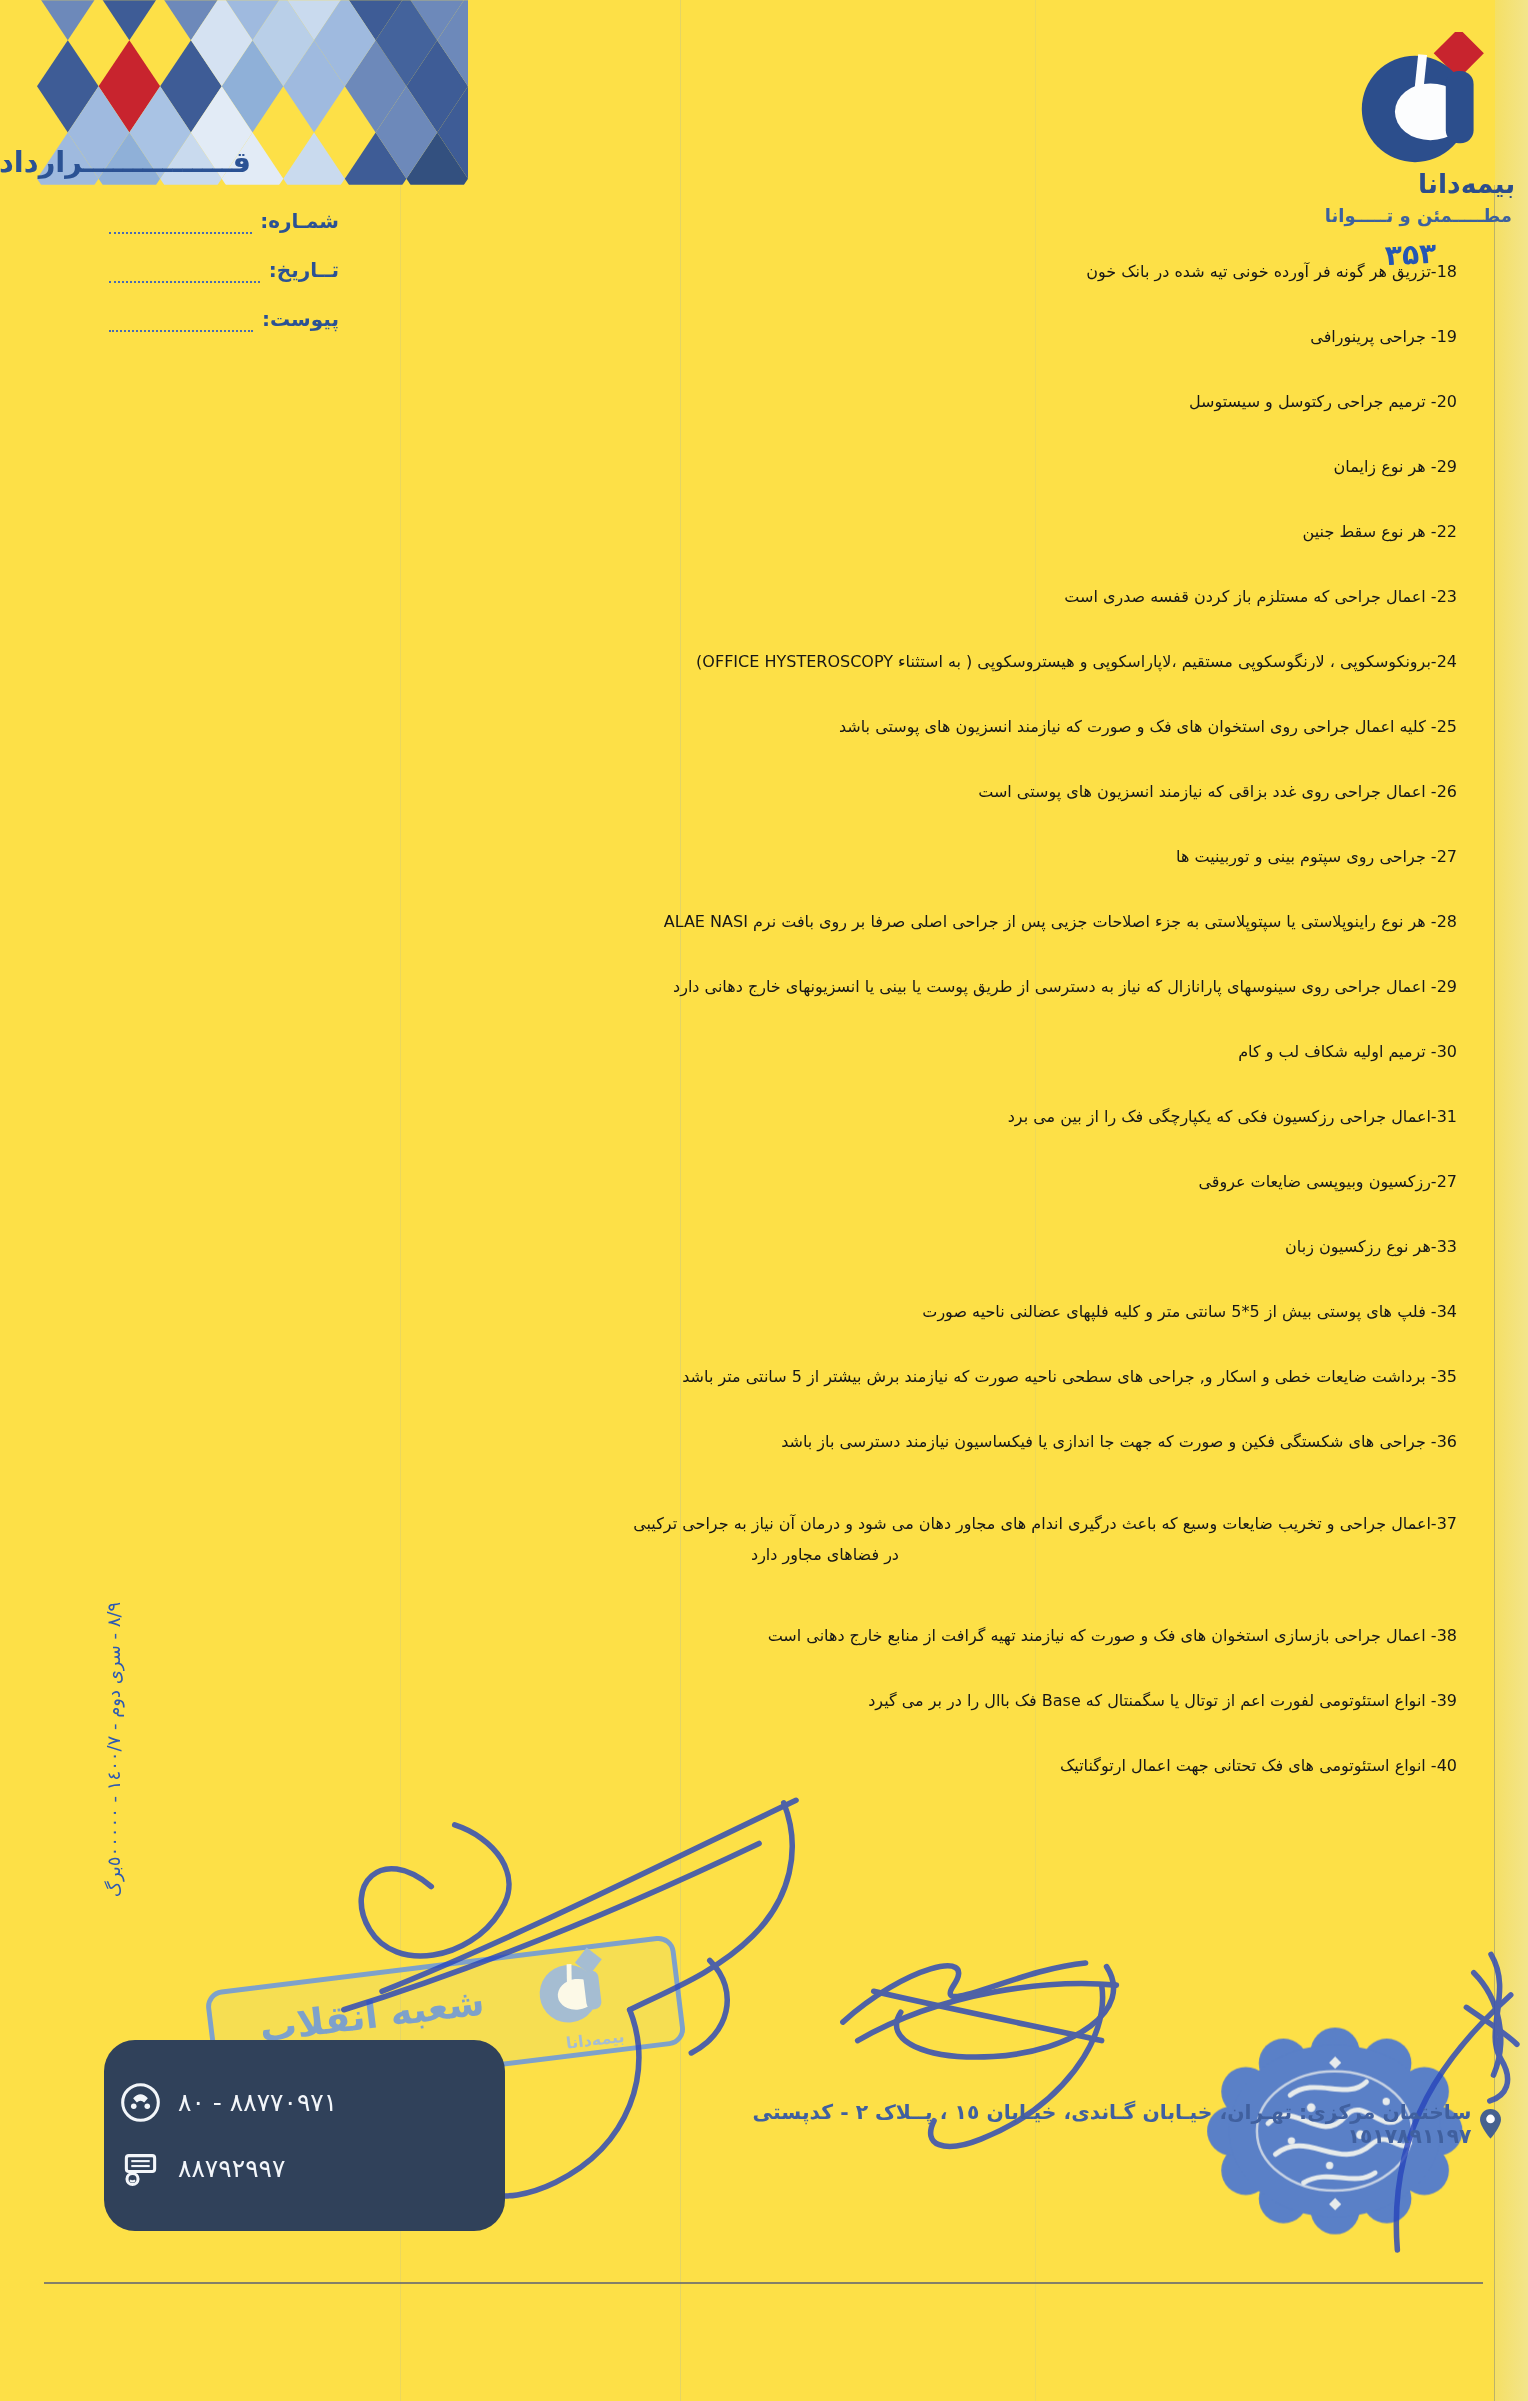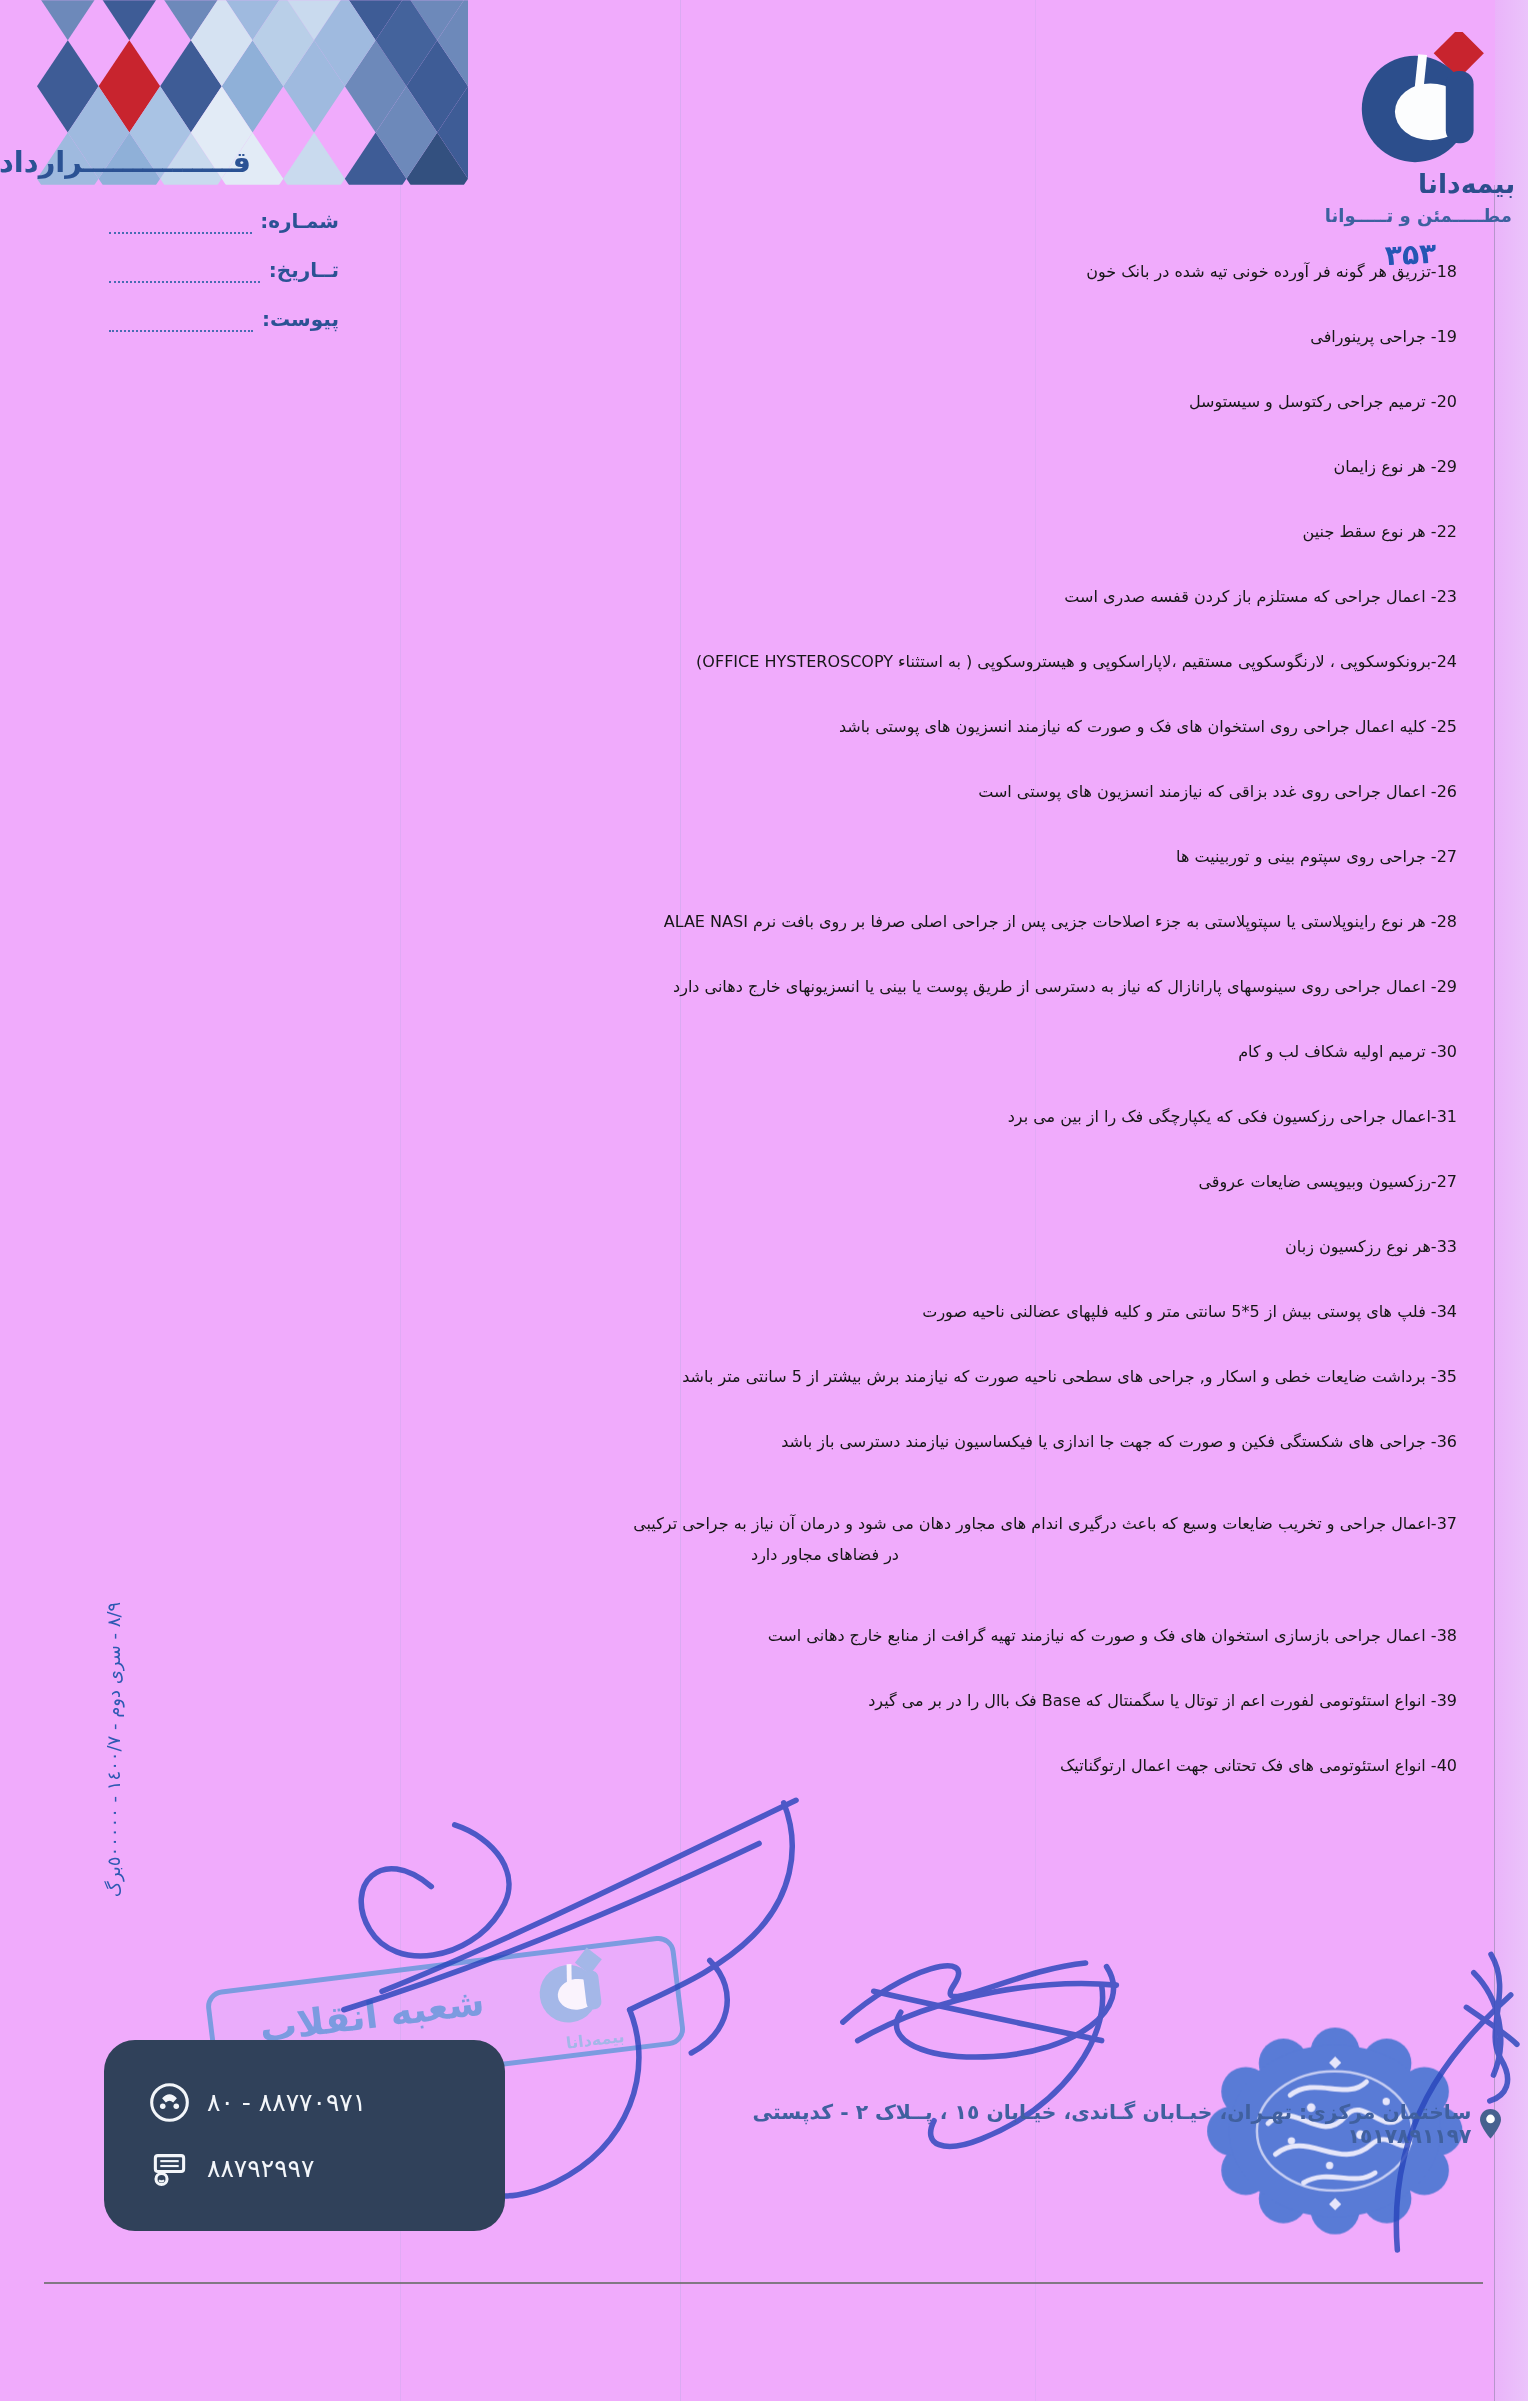--- a/index.html
+++ b/index.html
@@ -1,19 +1,19 @@
 <!DOCTYPE html>
 <html lang="fa" dir="rtl" style="font-size:10px"><head>
 <meta charset="utf-8">
 <style>
   html,body{margin:0;padding:0;background:#e8e8e8;}
   .page{
     position:relative;
     width:1528px;height:2401px;
-    background:#f0abfc;
+    background:#fde047;
     overflow:hidden;
     font-family:"DejaVu Sans",sans-serif;
     direction:rtl;
   }
   
   .scan-line{position:absolute;top:0;bottom:0;width:1.2px;pointer-events:none;}
   .scan-line.l1{left:400px;background:rgba(140,170,210,.16);}
   .scan-line.l2{left:680px;background:rgba(140,170,210,.22);}
   .scan-line.l3{left:1035px;background:rgba(140,170,210,.13);}
   .scan-edge{position:absolute;left:1494px;top:185px;bottom:0;width:1.2px;background:rgba(110,125,145,.45);pointer-events:none;}
@@ -54,21 +54,21 @@
   .item-row .l2{padding-right:558px;white-space:normal;}
 
   
   .contact-box{
     position:absolute;left:104px;top:2040px;width:401px;height:191px;
     background:#30415a;border-radius:31px;
     color:#f3f6fa;direction:ltr;
     display:flex;flex-direction:column;justify-content:center;gap:23.4px;
     padding:0;box-sizing:border-box;
   }
-  .contact-row{display:flex;align-items:center;direction:ltr;padding-left:44px;}
+  .contact-row{display:flex;align-items:center;direction:ltr;padding-left:15px;}
   .contact-row .cicon{width:43px;height:43px;flex:0 0 43px;margin-right:16px;}
   .contact-row .cnum{font-size:25px;letter-spacing:6.8px;white-space:nowrap;direction:ltr;}
 
   .address{
     position:absolute;right:27px;top:2100px;width:875px;
     direction:rtl;text-align:right;
     font-size:20.3px;font-weight:bold;color:#40609f;
     display:flex;align-items:center;gap:8.6px;
   }
   .address .pin{flex:0 0 21px;width:21px;height:31px;}

